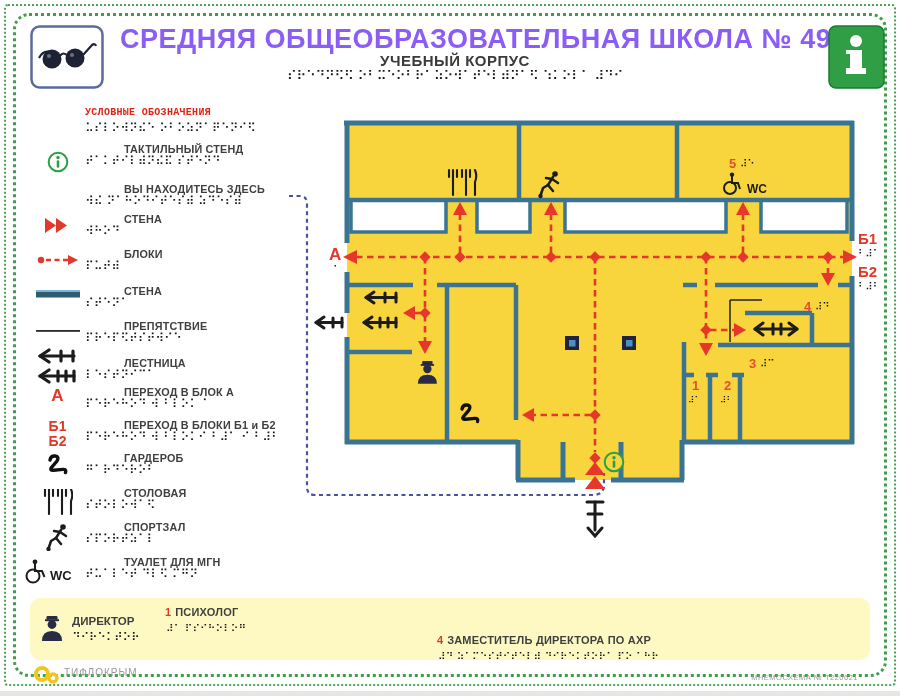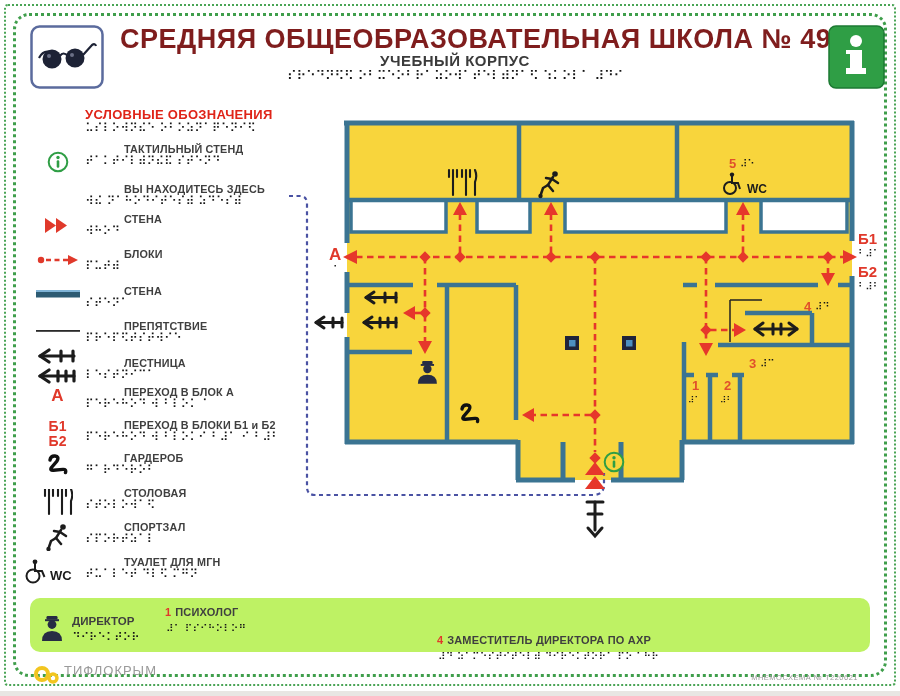--- a/index.html
+++ b/index.html
@@ -5,51 +5,51 @@
   html,body{margin:0;padding:0;background:#fff;}
   .board{position:relative;width:900px;height:696px;background:#ffffff;overflow:hidden;
          font-family:"Liberation Sans",sans-serif;}
   .frame-outer{position:absolute;left:4px;top:4px;right:4px;bottom:10px;
          border:2px dotted #49a455;border-radius:4px;pointer-events:none;}
   .frame-inner{position:absolute;left:13px;top:13px;right:13px;bottom:19px;
          border:3px dotted #3f9e4b;border-radius:16px;pointer-events:none;}
   .braille{font-family:"DejaVu Sans",sans-serif;color:#161616;}
   
   .hdr-title{position:absolute;left:120px;right:110px;top:24px;text-align:center;
-        font-size:27px;font-weight:bold;color:#7f1d1d;letter-spacing:.5px;white-space:nowrap;}
+        font-size:27px;font-weight:bold;color:#8b5cf6;letter-spacing:.5px;white-space:nowrap;}
   .hdr-sub{position:absolute;left:120px;right:110px;top:52px;text-align:center;
         font-size:15px;font-weight:bold;color:#3b3b3b;letter-spacing:.5px;}
   .hdr-braille{position:absolute;left:120px;right:110px;top:68px;text-align:center;font-size:13px;}
   .glasses-box{position:absolute;left:30px;top:25px;}
   .info-box{position:absolute;left:828px;top:25px;}
   
   .legend{position:absolute;left:30px;top:105px;width:268px;height:495px;}
-  .lg-title{position:absolute;left:55px;top:2px;font-size:13px;font-weight:bold;color:#df2418;letter-spacing:.3px;}
+  .lg-title{position:absolute;left:55px;top:2px;font-size:10px;font-weight:bold;color:#df2418;letter-spacing:.3px;font-family:Liberation Mono, monospace;}
   .lg-title-braille{position:absolute;left:55px;top:16px;font-size:12px;}
   .lg-row{position:absolute;left:0;width:268px;}
   .lg-icon{position:absolute;left:0;width:55px;display:flex;justify-content:center;align-items:center;}
   .lg-text{position:absolute;left:55px;}
   .lg-label{font-size:10.8px;font-weight:bold;color:#3f3f3f;letter-spacing:.2px;white-space:nowrap;margin-left:39px;}
   .lg-braille{font-size:12px;line-height:13px;white-space:nowrap;}
   .lg-marker{font-weight:bold;color:#e0392b;text-align:center;line-height:15px;}
   
   .plan{position:absolute;left:280px;top:100px;width:615px;height:460px;}
   
-  .band{position:absolute;left:30px;top:598px;width:840px;height:54px;background:#bef264;border-radius:10px;}
+  .band{position:absolute;left:30px;top:598px;width:840px;height:62px;background:#fef9c3;border-radius:10px;}
   .dir-block{position:absolute;left:10px;top:17px;display:flex;align-items:flex-start;}
   .dir-texts{margin-left:8px;}
   .dir-label{font-size:11.5px;font-weight:bold;color:#3f3f3f;}
   .dir-braille{font-size:11.5px;margin-top:3px;}
   .entry{position:absolute;white-space:nowrap;}
   .entry-num{font-size:11px;font-weight:bold;color:#e0392b;margin-right:4px;}
   .entry-label{font-size:11px;font-weight:bold;color:#3f3f3f;letter-spacing:.2px;}
   .entry-braille{font-size:10.5px;margin-top:2px;margin-left:1px;}
   
   .brand{position:absolute;left:34px;top:663px;display:flex;align-items:flex-end;}
-  .brand-name{font-size:13px;color:#9a9a9a;letter-spacing:1px;margin-left:4px;margin-bottom:7px;}
+  .brand-name{font-size:10px;color:#9a9a9a;letter-spacing:1px;margin-left:4px;margin-bottom:7px;}
   .doc-num{position:absolute;right:42px;top:673px;font-size:7.5px;color:#9a9a9a;letter-spacing:.5px;}
   .bottom-strip{position:absolute;left:0;right:0;bottom:0;height:5px;background:#e8e6e3;}
 </style>
 </head>
 <body>
 
 <div class="board">
   <div class="frame-outer"></div>
   <div class="frame-inner"></div>
 

